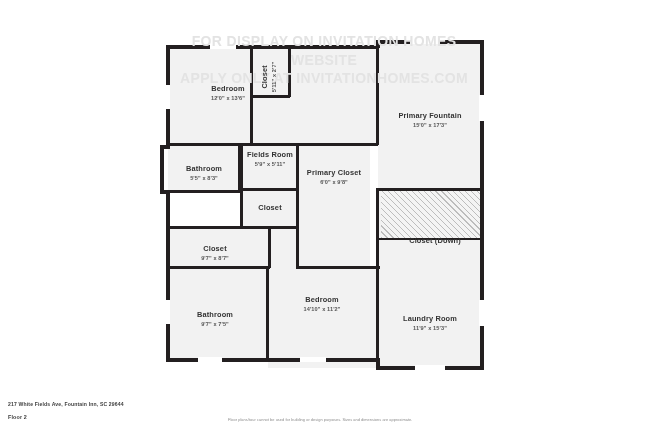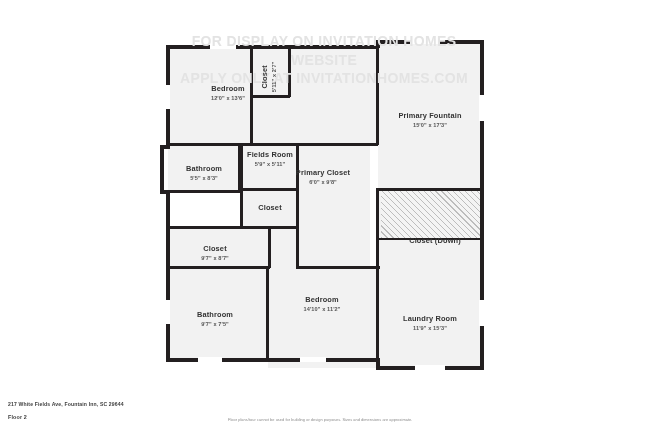--- a/index.html
+++ b/index.html
@@ -181,21 +181,21 @@
   <div class="label" style="left:168px;top:164px;width:72px;">
     <span class="nm">Bathroom</span>
     <span class="dim">5'5" x 8'3"</span>
   </div>
 
   <div class="label" style="left:242px;top:150px;width:56px;">
     <span class="nm" style="white-space:normal;">Fields Room</span>
     <span class="dim">5'9" x 5'11"</span>
   </div>
 
-  <div class="label" style="left:289px;top:168px;width:68px;text-align:center;">
+  <div class="label" style="left:300px;top:168px;width:68px;text-align:center;">
     <span class="nm" style="white-space:normal;">Primary Closet</span>
     <span class="dim">6'0" x 9'8"</span>
   </div>
 
   <div class="label" style="left:242px;top:203px;width:56px;">
     <span class="nm">Closet</span>
     <span class="dim"></span>
   </div>
 
   <div class="label" style="left:170px;top:244px;width:90px;">

